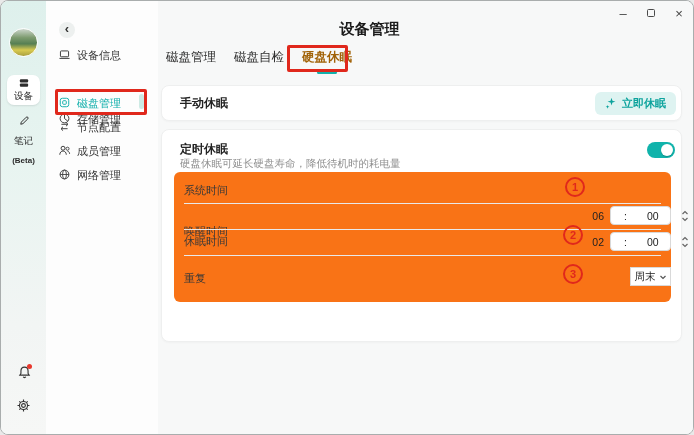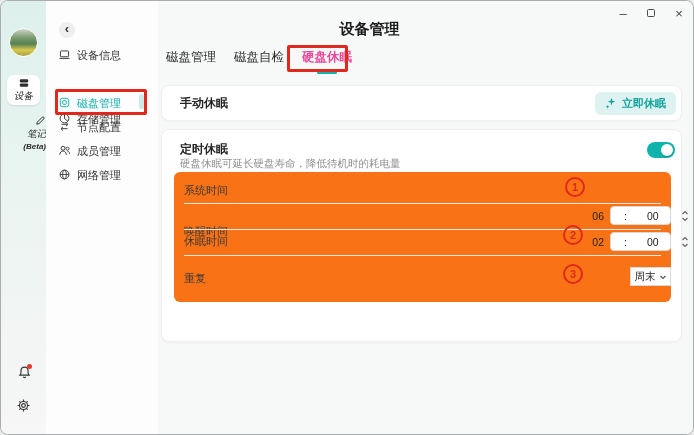--- a/index.html
+++ b/index.html
@@ -8,25 +8,25 @@
     position:relative;width:694px;height:435px;background:#fff;
     border:1px solid #a9adad;border-radius:8px;overflow:hidden;
     font-family:"Liberation Sans",sans-serif;color:#222;
   }
   
   .rail{position:absolute;left:0;top:0;width:45px;height:100%;
     background:linear-gradient(180deg,#def0ec 0%,#e7f4f0 35%,#f2f5f4 75%,#f6f7f6 100%);}
   .avatar{position:absolute;left:8px;top:27px;width:29px;height:29px;border-radius:50%;
     background:linear-gradient(180deg,#ccd6cc 0%,#7d9b6f 32%,#567f52 55%,#d9ca50 78%,#a9a040 100%);
     border:1px solid #ffffff;}
-  .rail-item{position:absolute;display:flex;flex-direction:column;align-items:center;font-style:italic;}
+  .rail-item{position:absolute;display:flex;flex-direction:column;align-items:center;}
   .rail-device{left:6px;top:74px;width:33px;height:30px;background:#fff;border-radius:7px;
     box-shadow:0 1px 2px rgba(0,0,0,.10);justify-content:center;gap:1px;}
   .rail-device .lbl{font-size:9.5px;color:#222;}
-  .rail-notes{left:0;top:113px;width:45px;gap:1px;align-items:flex-end;}
+  .rail-notes{left:0;top:113px;width:45px;gap:8px;}
   .rail-notes .lbl{font-size:9.5px;color:#2b2b2b;}
   .rail-notes .beta{font-size:8px;color:#2b2b2b;font-weight:700;}
   .rail-bell{position:absolute;left:16px;top:364px;width:16px;height:16px;}
   .bell-dot{position:absolute;left:10px;top:-1px;width:5px;height:5px;border-radius:50%;background:#e8382d;}
   .rail-gear{position:absolute;left:15px;top:397px;width:16px;height:16px;}
   
   .sidebar{position:absolute;left:45px;top:0;width:112px;height:100%;background:#fdfdfd;}
   .back-btn{position:absolute;left:13px;top:21px;width:16px;height:16px;border-radius:50%;
     background:#edf0ef;color:#333;font-size:13px;line-height:14px;text-align:center;font-weight:700;}
   .menu-item{position:absolute;left:12px;height:22px;display:flex;align-items:flex-start;gap:6px;cursor:default;}
@@ -37,21 +37,21 @@
   .main{position:absolute;left:157px;top:0;width:537px;height:100%;background:#f7f8f8;}
   .page-title{position:absolute;left:45px;right:0;top:19px;text-align:center;
     font-size:15px;font-weight:700;color:#1b1b1b;}
   .win-controls{position:absolute;right:6px;top:3px;display:flex;align-items:center;gap:12px;height:18px;}
   .wc{width:16px;height:16px;display:flex;align-items:center;justify-content:center;color:#444;font-size:13px;}
   .wc-max-glyph{width:8.5px;height:8.5px;border:1.2px solid #4a4a4a;border-radius:1.5px;}
   
   .tabs{position:absolute;left:165px;top:48px;display:flex;gap:18px;}
   .tab{display:flex;flex-direction:column;align-items:center;font-size:12.5px;color:#2f2f2f;}
   .tab .underline{width:20px;height:3px;border-radius:2px;margin-top:5px;background:transparent;}
-  .tab.active{color:#ec4899;font-weight:700;font-family:Liberation Mono, monospace;}
+  .tab.active{color:#a16207;font-weight:700;font-family:Liberation Mono, monospace;}
   .tab.active .underline{background:#14b0ac;}
   
   .card{position:absolute;background:#fff;border:1px solid #eeefef;border-radius:8px;
     box-shadow:0 1px 2px rgba(0,0,0,.03);}
   .card1{left:160px;top:84px;width:521px;height:36px;display:flex;align-items:center;
     padding:0 5px 0 18px;}
   .card1-title{font-size:12px;font-weight:700;color:#222;}
   .chip{margin-left:auto;height:23px;display:flex;align-items:center;gap:5px;padding:0 10px;
     border-radius:6px;background:#def3f1;color:#0da39d;font-size:11px;font-weight:700;}
   .card2{left:160px;top:128px;width:521px;height:213px;}

